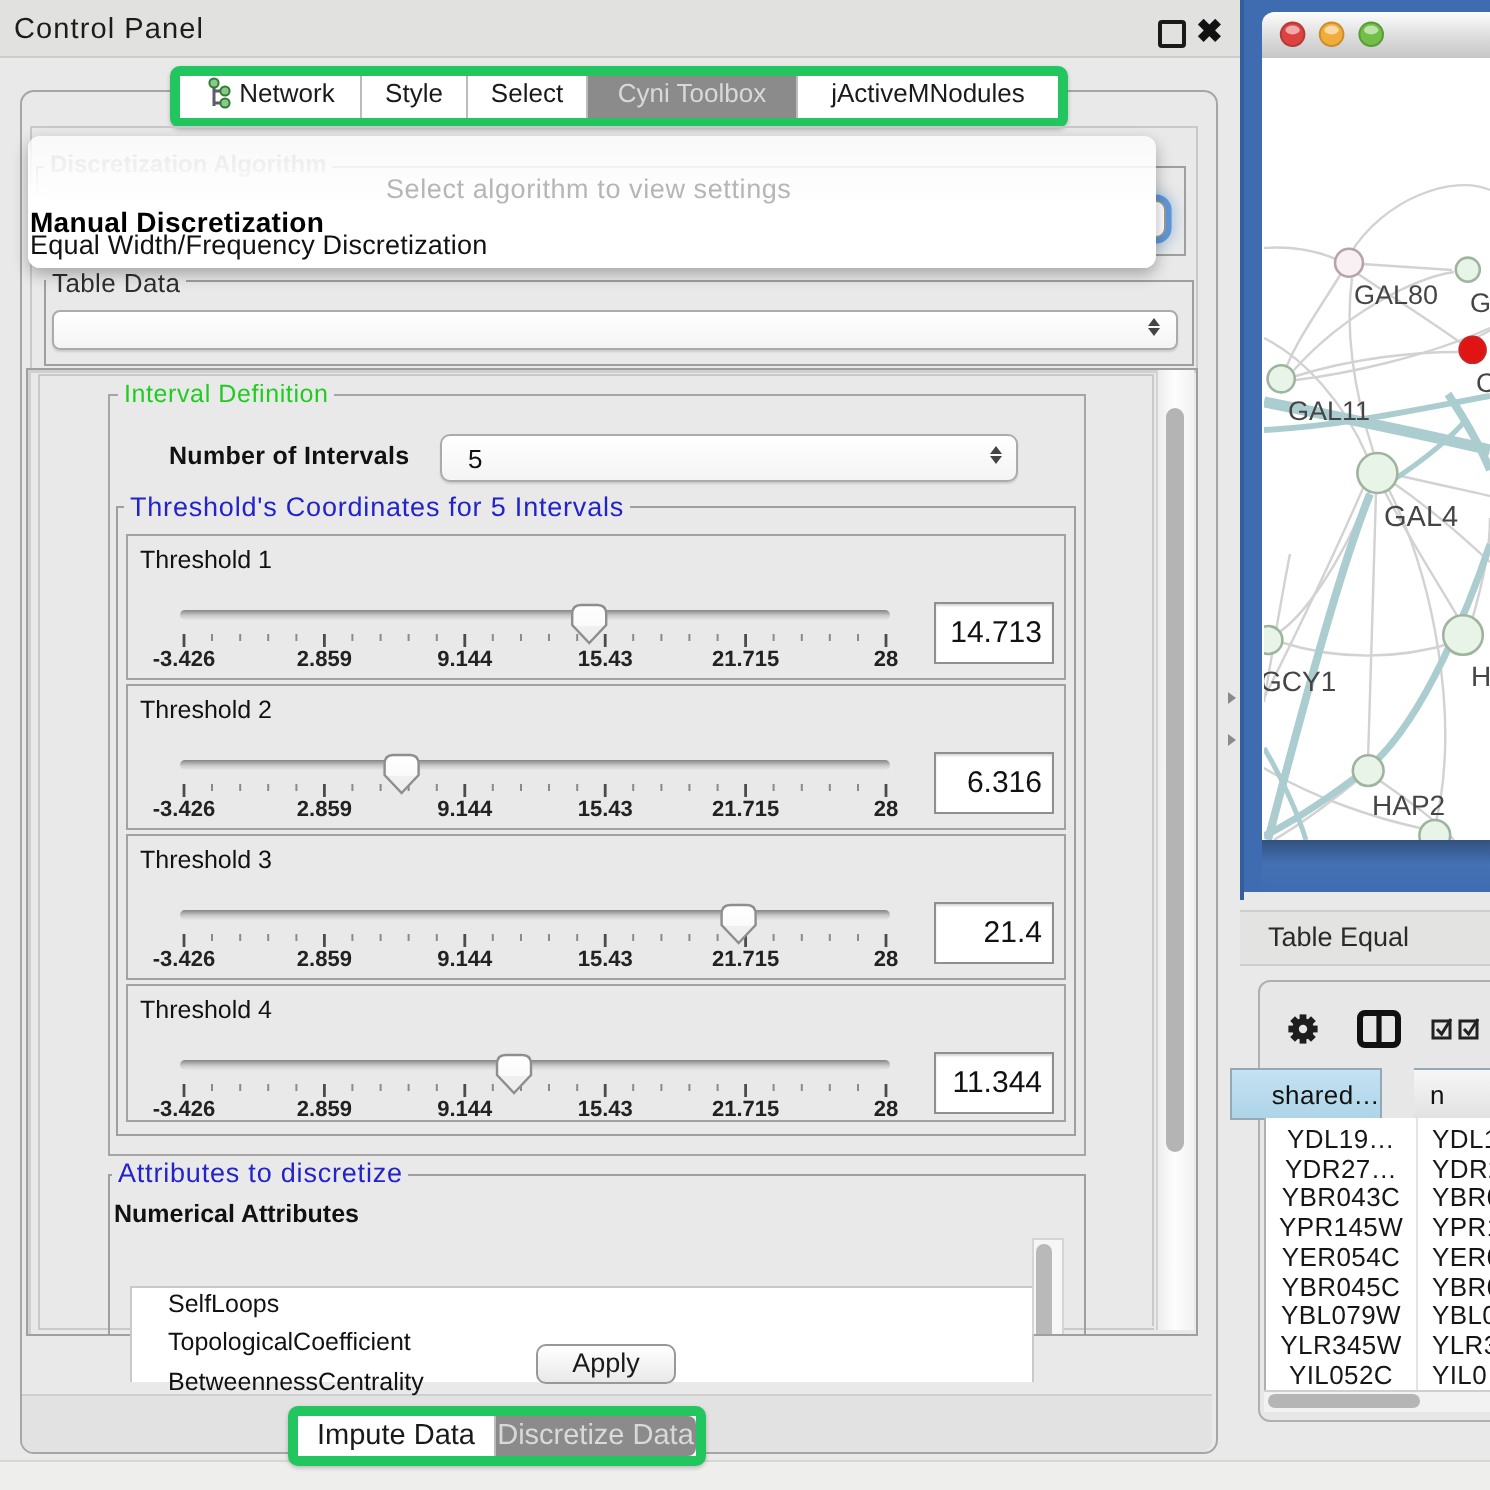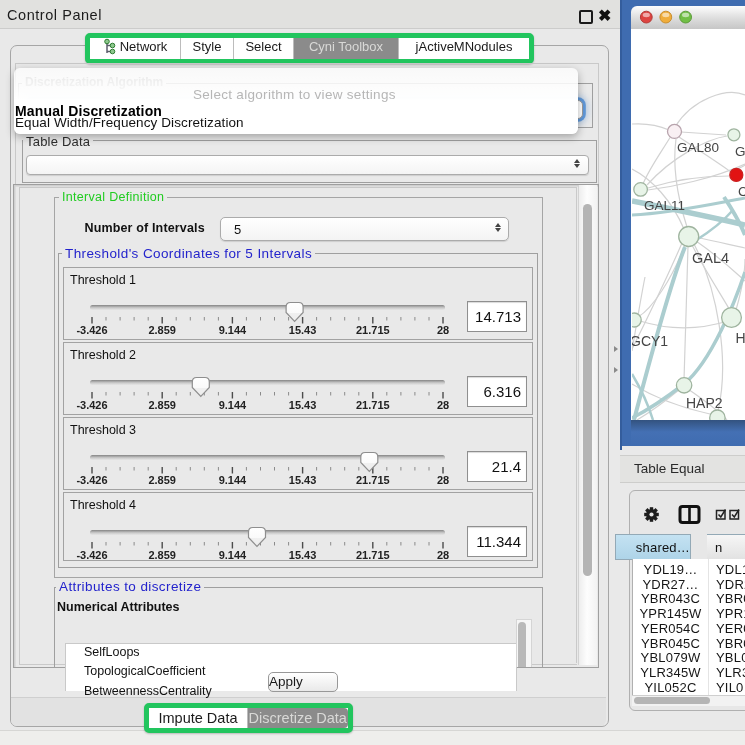--- a/index.html
+++ b/index.html
@@ -295,21 +295,21 @@
 <div class="abs b" style="left:57px;top:600px;font-size:12.5px;color:#111;">Numerical Attributes</div>
 <div class="abs" style="left:65px;top:619px;width:450px;height:47px;background:#fff;border:1px solid #c9c9c9;border-bottom:none;font-size:12.5px;color:#111;margin-top:24px;">
   <div style="margin-top:-1.5px;padding-left:18px;line-height:19.6px;">SelfLoops<br>TopologicalCoefficient<br>BetweennessCentrality</div>
 </div>
 <div class="abs" style="left:516px;top:619px;width:14px;height:47px;background:#f6f6f6;border:1px solid #d5d5d5;border-bottom:none;"></div>
 <div class="abs" style="left:518px;top:622px;width:8px;height:45px;background:#b9b9b9;border-radius:4px 4px 0 0;"></div>
 
 <div class="abs" style="left:578px;top:185px;width:18px;height:480px;background:linear-gradient(to right,#ededed,#fdfdfd 45%,#f2f2f2);border-left:1px solid #d2d2d2;"></div>
 <div class="abs" style="left:583px;top:204px;width:9px;height:372px;background:#b4b4b4;border-radius:4.5px;"></div>
 
-<div class="abs" style="left:268px;top:672px;width:68px;height:18px;border:1px solid #989898;border-radius:5px;background:linear-gradient(#ffffff,#e9e9e9);text-align:left;font-size:13.5px;line-height:18px;color:#1a1a1a;">Apply</div>
+<div class="abs" style="left:268px;top:672px;width:68px;height:18px;border:1px solid #989898;border-radius:5px;background:linear-gradient(#ffffff,#e9e9e9);text-align:center;font-size:13.5px;line-height:18px;color:#1a1a1a;">Apply</div>
 
 <div class="seg" style="left:144px;top:703px;height:19.5px;font-size:14.5px;line-height:21.5px;">
   <div class="s" style="width:98px;">Impute Data</div>
   <div class="s sel" style="width:99.5px;">Discretize Data</div>
 </div>
 
 <div class="abs" style="left:614px;top:346px;width:0;height:0;border-top:3px solid transparent;border-bottom:3px solid transparent;border-left:4px solid #8a8a8a;"></div>
 <div class="abs" style="left:614px;top:367px;width:0;height:0;border-top:3px solid transparent;border-bottom:3px solid transparent;border-left:4px solid #8a8a8a;"></div>
 
 <div class="abs" style="left:14px;top:68px;width:564px;height:66px;border-radius:6px;

